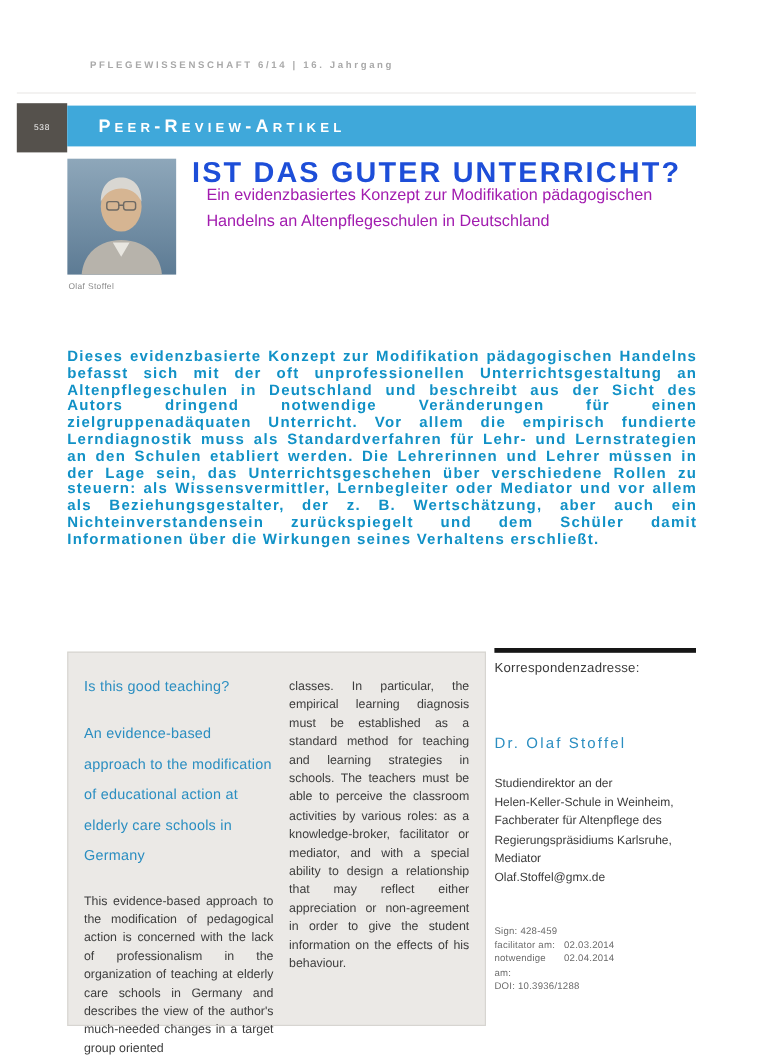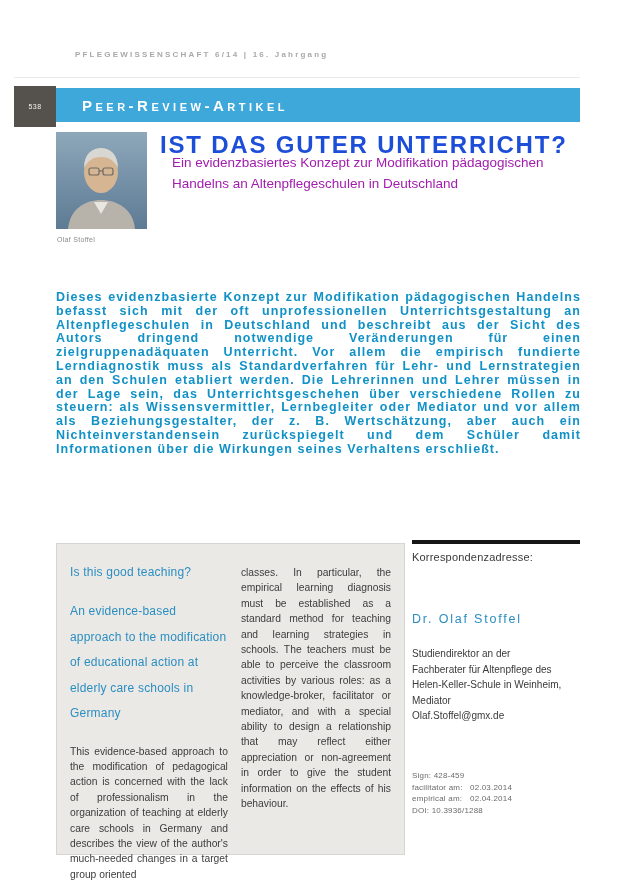--- a/index.html
+++ b/index.html
@@ -125,35 +125,36 @@
     <p class="en-par">classes. In particular, the empirical learning diagnosis must be established as a standard method for teaching and learning strategies in schools. The teachers must be able to perceive the classroom activities by various roles: as a knowledge-broker, facilitator or mediator, and with a special ability to design a relationship that may reflect either appreciation or non-agreement in order to give the student information on the effects of his behaviour.</p>
   </div>
 </div>
 
 <div class="corr-panel">
   <div class="corr-bar"></div>
   <div class="corr-label">Korrespondenzadresse:</div>
   <div class="corr-name">Dr. Olaf Stoffel</div>
   <div class="corr-lines">
     <div>Studiendirektor an der</div>
+    <div>Helen-Keller-Schule in Weinheim,</div>
     <div>Fachberater für Altenpflege des</div>
-    <div>Helen-Keller-Schule in Weinheim,</div>
+    <div>Regierungspräsidiums Karlsruhe,</div>
     <div>Mediator</div>
     <div>Olaf.Stoffel@gmx.de</div>
   </div>
 </div>
 
 <div class="meta-block">
   <div class="meta-row">
     <span>Sign: 428-459</span>
   </div>
   <div class="meta-row">
     <span class="m-label">facilitator am:</span>
     <span>02.03.2014</span>
   </div>
   <div class="meta-row">
-    <span class="m-label">empirical am:</span>
+    <span class="m-label">notwendige am:</span>
     <span>02.04.2014</span>
   </div>
   <div class="meta-row">
     <span>DOI: 10.3936/1288</span>
   </div>
 </div>
 
 </body></html>

